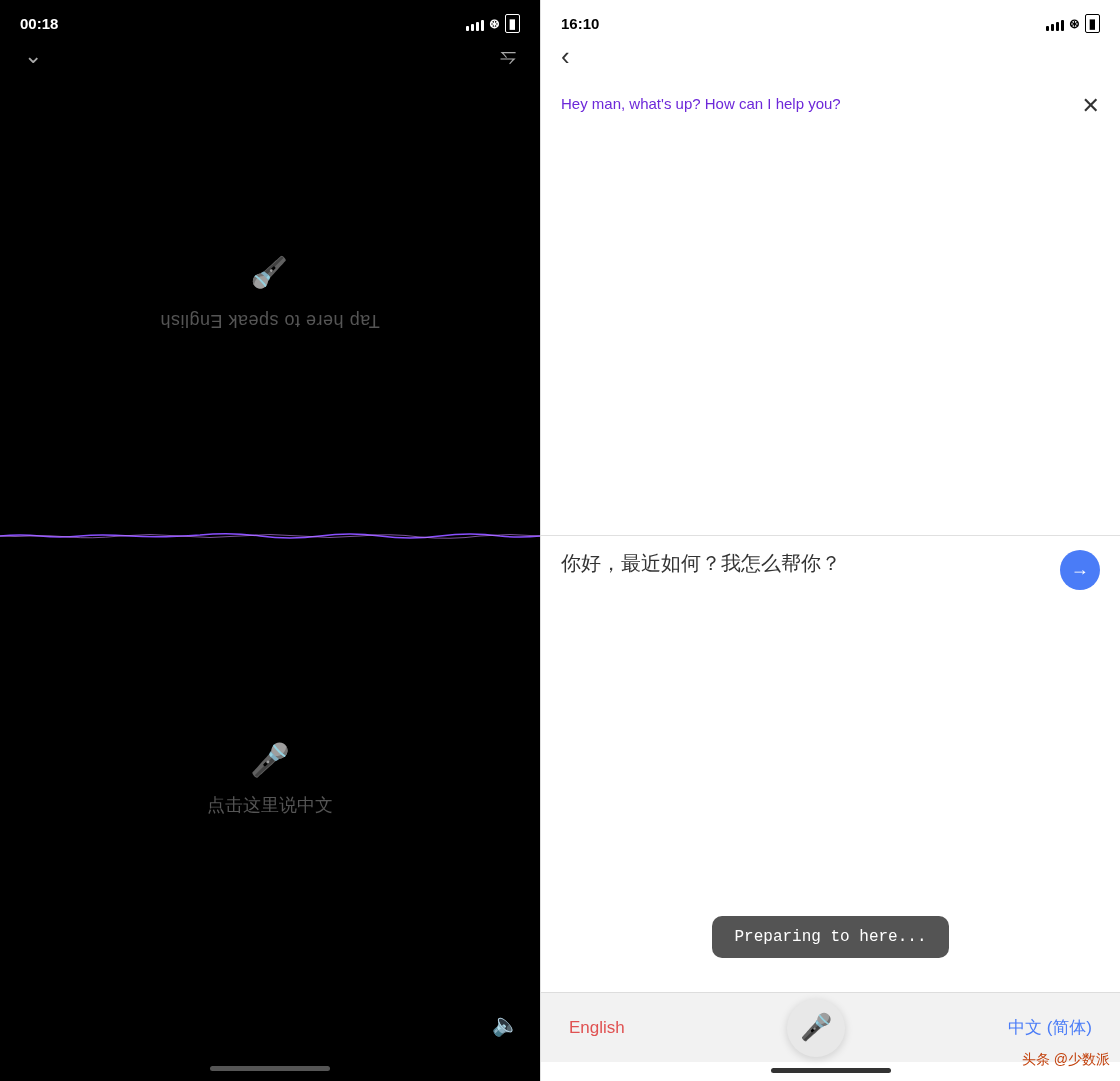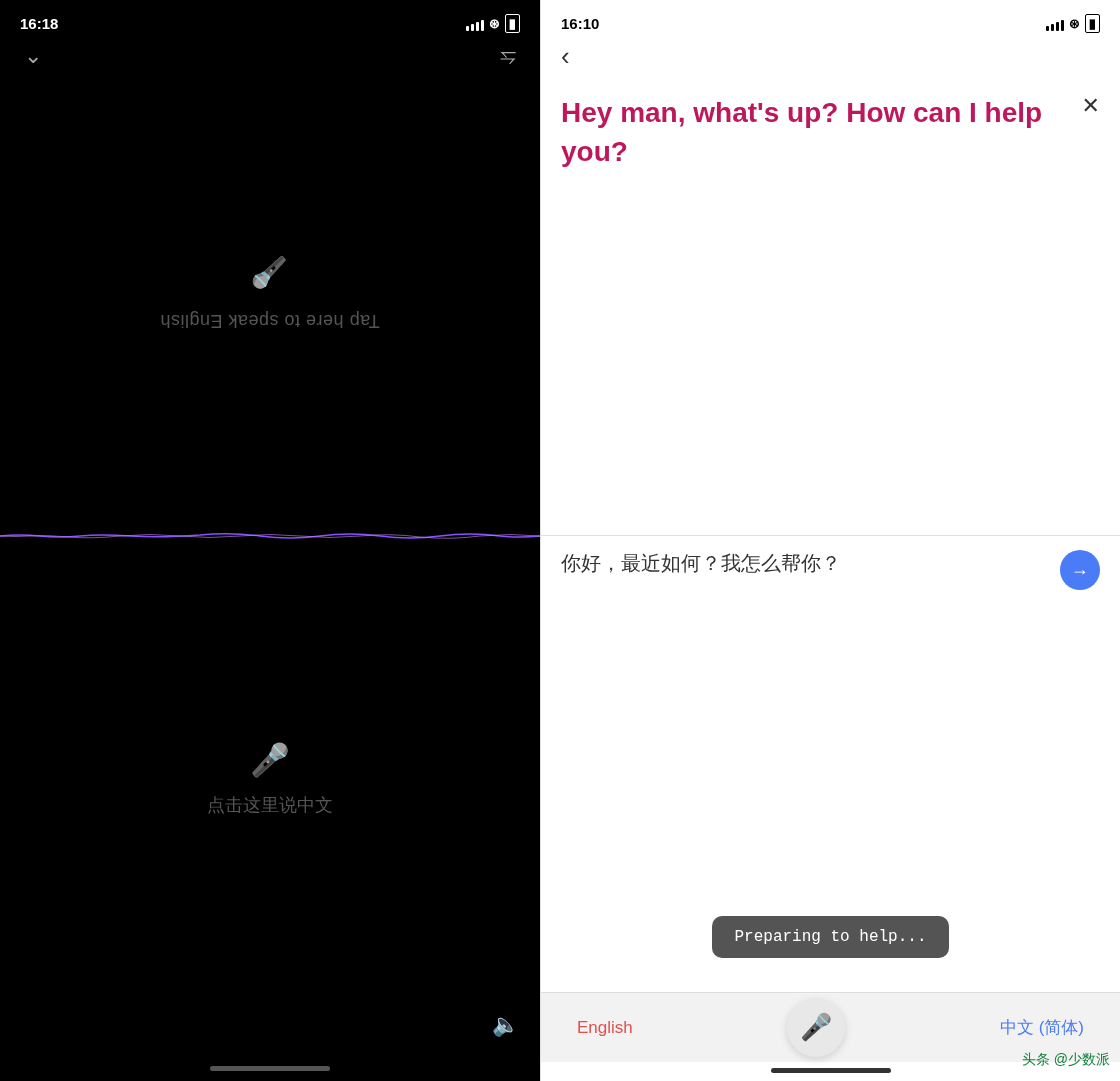--- a/index.html
+++ b/index.html
@@ -182,25 +182,24 @@
     .english-area {
       flex: 1;
       padding: 14px 20px;
       position: relative;
       border-bottom: 1px solid #e0e0e0;
       display: flex;
       flex-direction: column;
     }
 
     .english-message {
-      color: #be185d;
-      font-size: 28px;
+      color: #6d28d9;
+      font-size: 15px;
       line-height: 1.4;
       flex: 1;
-      font-weight: bold;
     }
 
     .close-btn {
       position: absolute;
       top: 14px;
       right: 20px;
       font-size: 22px;
       color: #333;
       cursor: pointer;
     }
@@ -253,21 +252,21 @@
       margin: 10px auto;
     }
 
     
     .language-bar {
       height: 70px;
       background: #f2f2f2;
       display: flex;
       align-items: center;
       justify-content: space-between;
-      padding: 0 24px;
+      padding: 0 16px;
       border-top: 1px solid #ddd;
     }
 
     .lang-btn {
       font-size: 17px;
       cursor: pointer;
       padding: 8px 12px;
     }
 
     .lang-english {
@@ -315,31 +314,31 @@
       background: currentColor;
       border-radius: 1px;
     }
 
     
     .watermark {
       position: absolute;
       bottom: 12px;
       right: 10px;
       font-size: 14px;
-      color: #15803d;
+      color: #c2410c;
       font-weight: 500;
     }
   </style>
 </head>
 <body>
 
 <div class="left-panel">
 
   <div class="left-status-bar">
-    <span>16:18</span>
+    <span>00:18</span>
     <div class="left-status-right">
       <div class="signal-bars">
         <span style="height:5px"></span>
         <span style="height:7px"></span>
         <span style="height:9px"></span>
         <span style="height:11px"></span>
       </div>
       <span style="font-size:13px;">⊛</span>
       <span style="font-size:13px; border: 1.5px solid #fff; border-radius:2px; padding: 1px 3px; position:relative;">
         ▮
@@ -402,21 +401,21 @@
   </div>
 
   <div class="chinese-area">
     <p class="chinese-message">你好，最近如何？我怎么帮你？</p>
     <div class="send-btn">
       <span class="send-arrow">→</span>
     </div>
 
     <div style="display:flex; justify-content:center; margin-top: auto; padding-bottom: 10px;">
       <div class="preparing-toast">
-        <span>Preparing to help...</span>
+        <span>Preparing to here...</span>
       </div>
     </div>
   </div>
 
   <div class="language-bar">
     <span class="lang-btn lang-english">English</span>
     <div class="mic-center-btn">
       <span class="mic-center-icon">🎤</span>
     </div>
     <span class="lang-btn lang-chinese">中文 (简体)</span>

